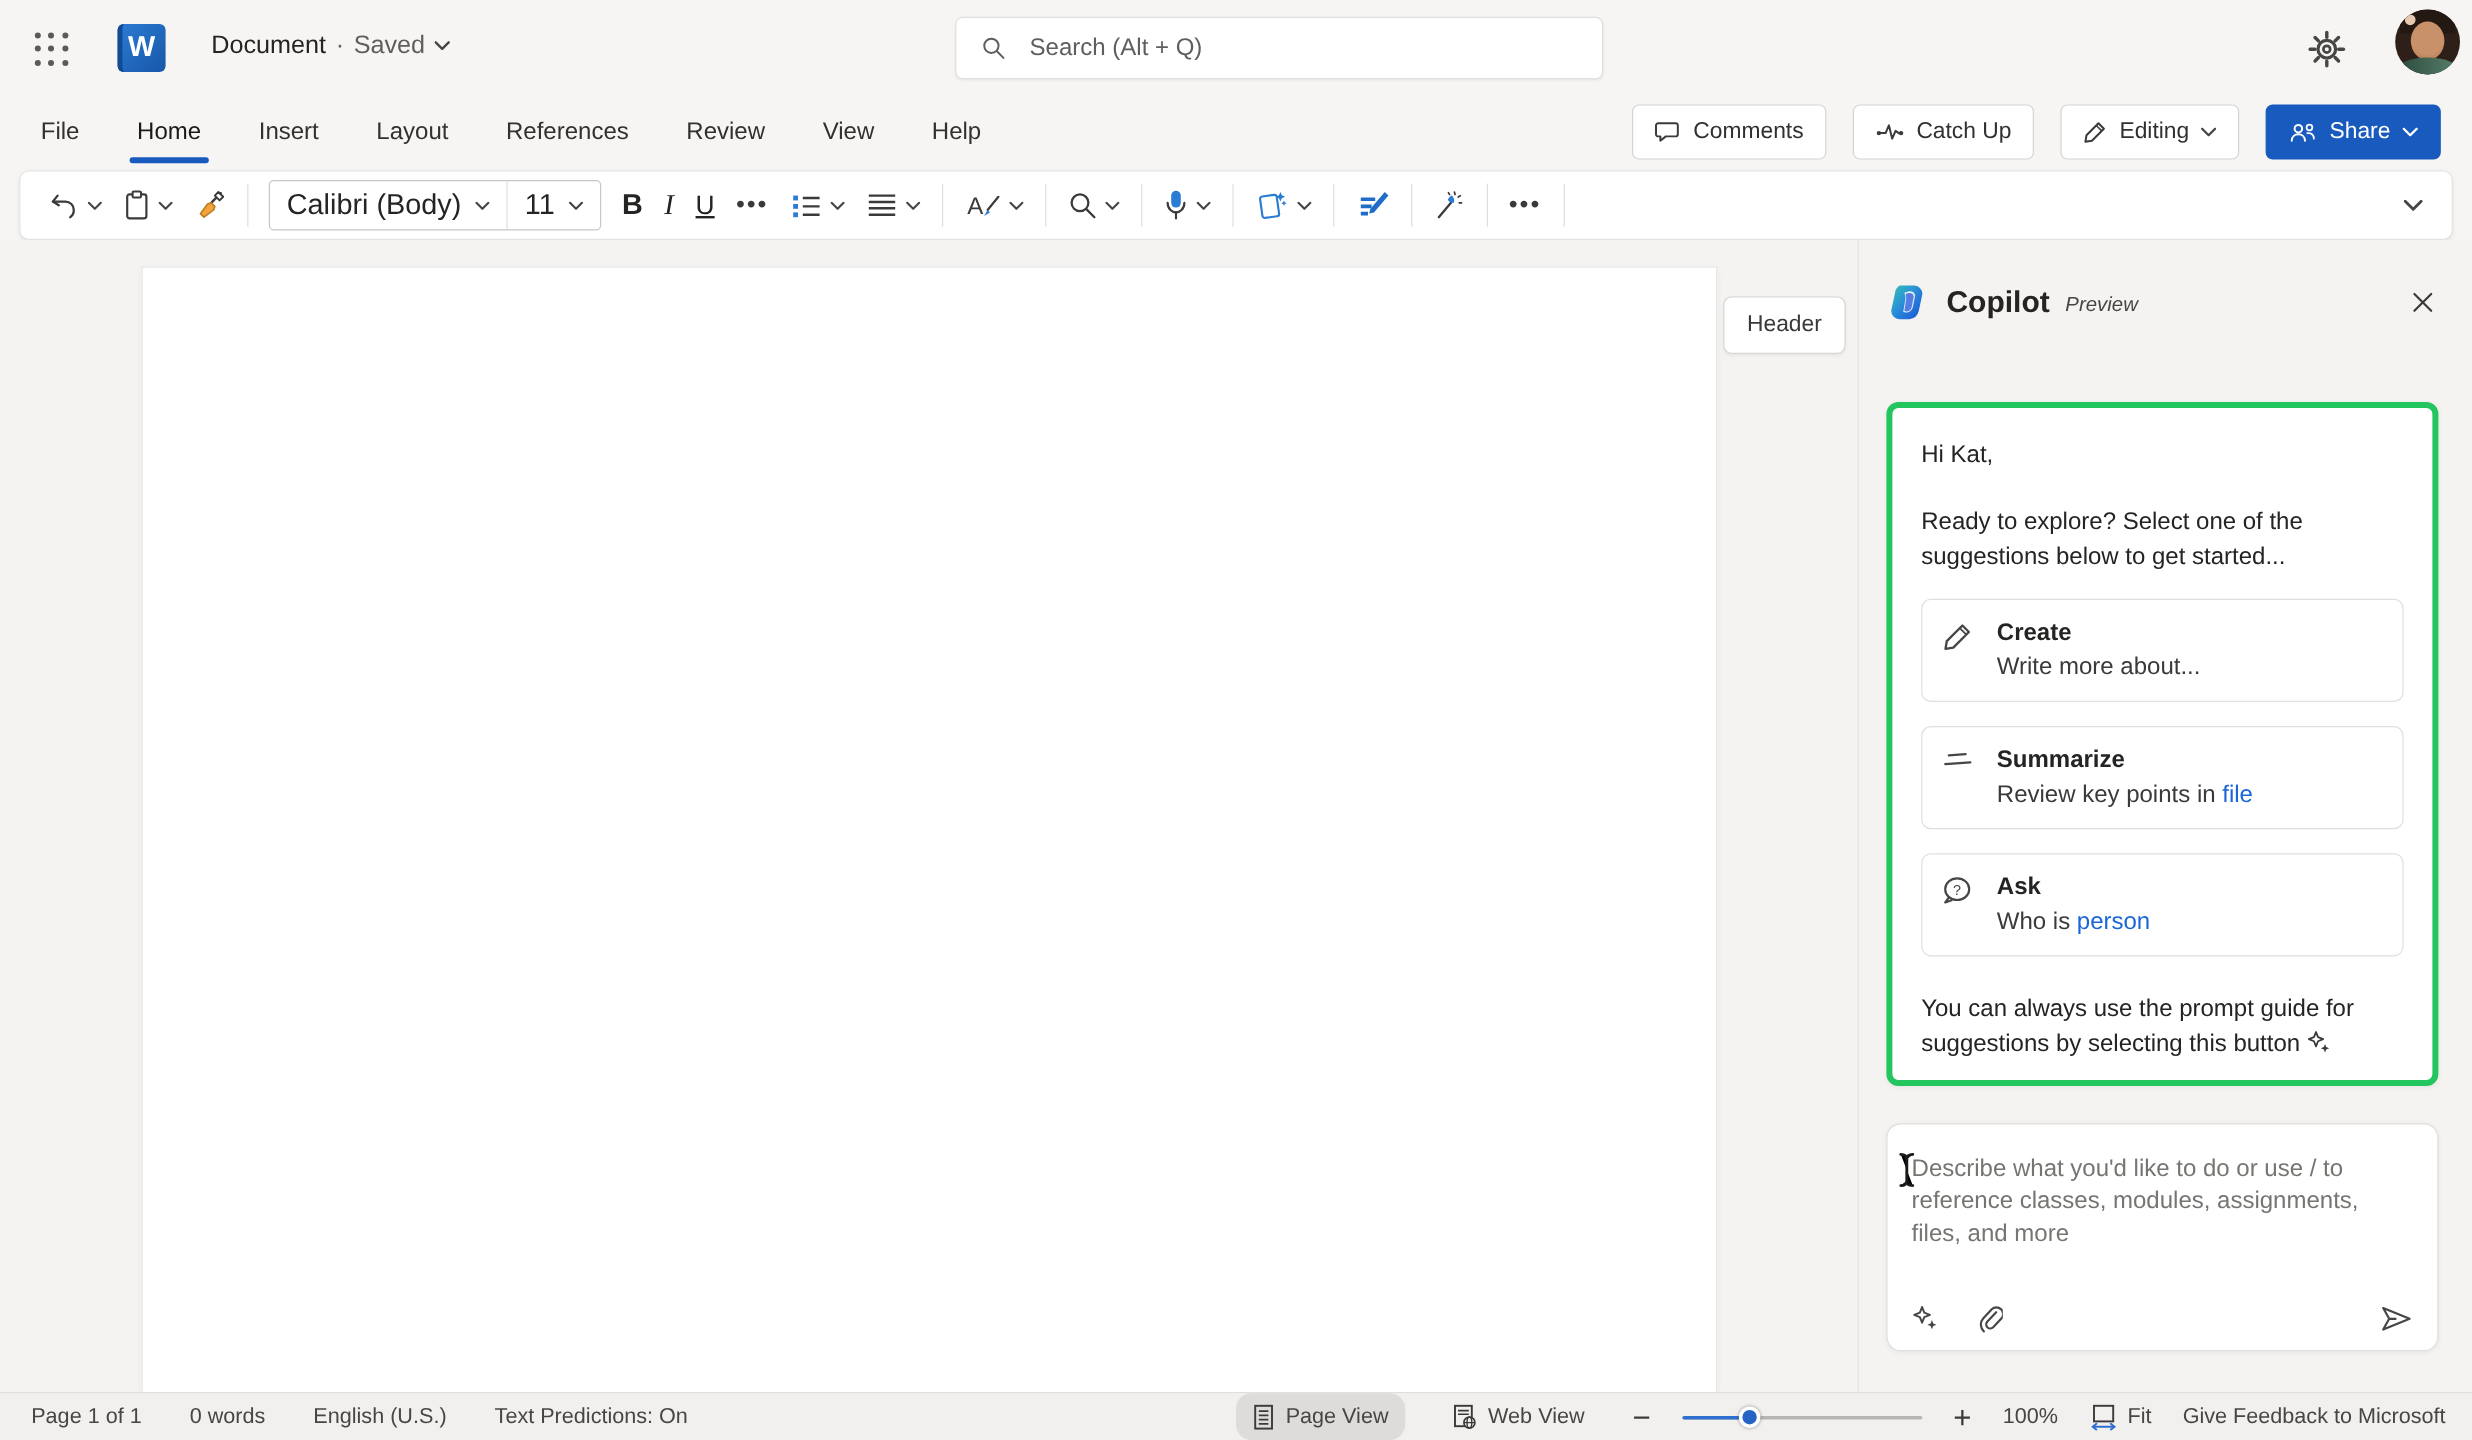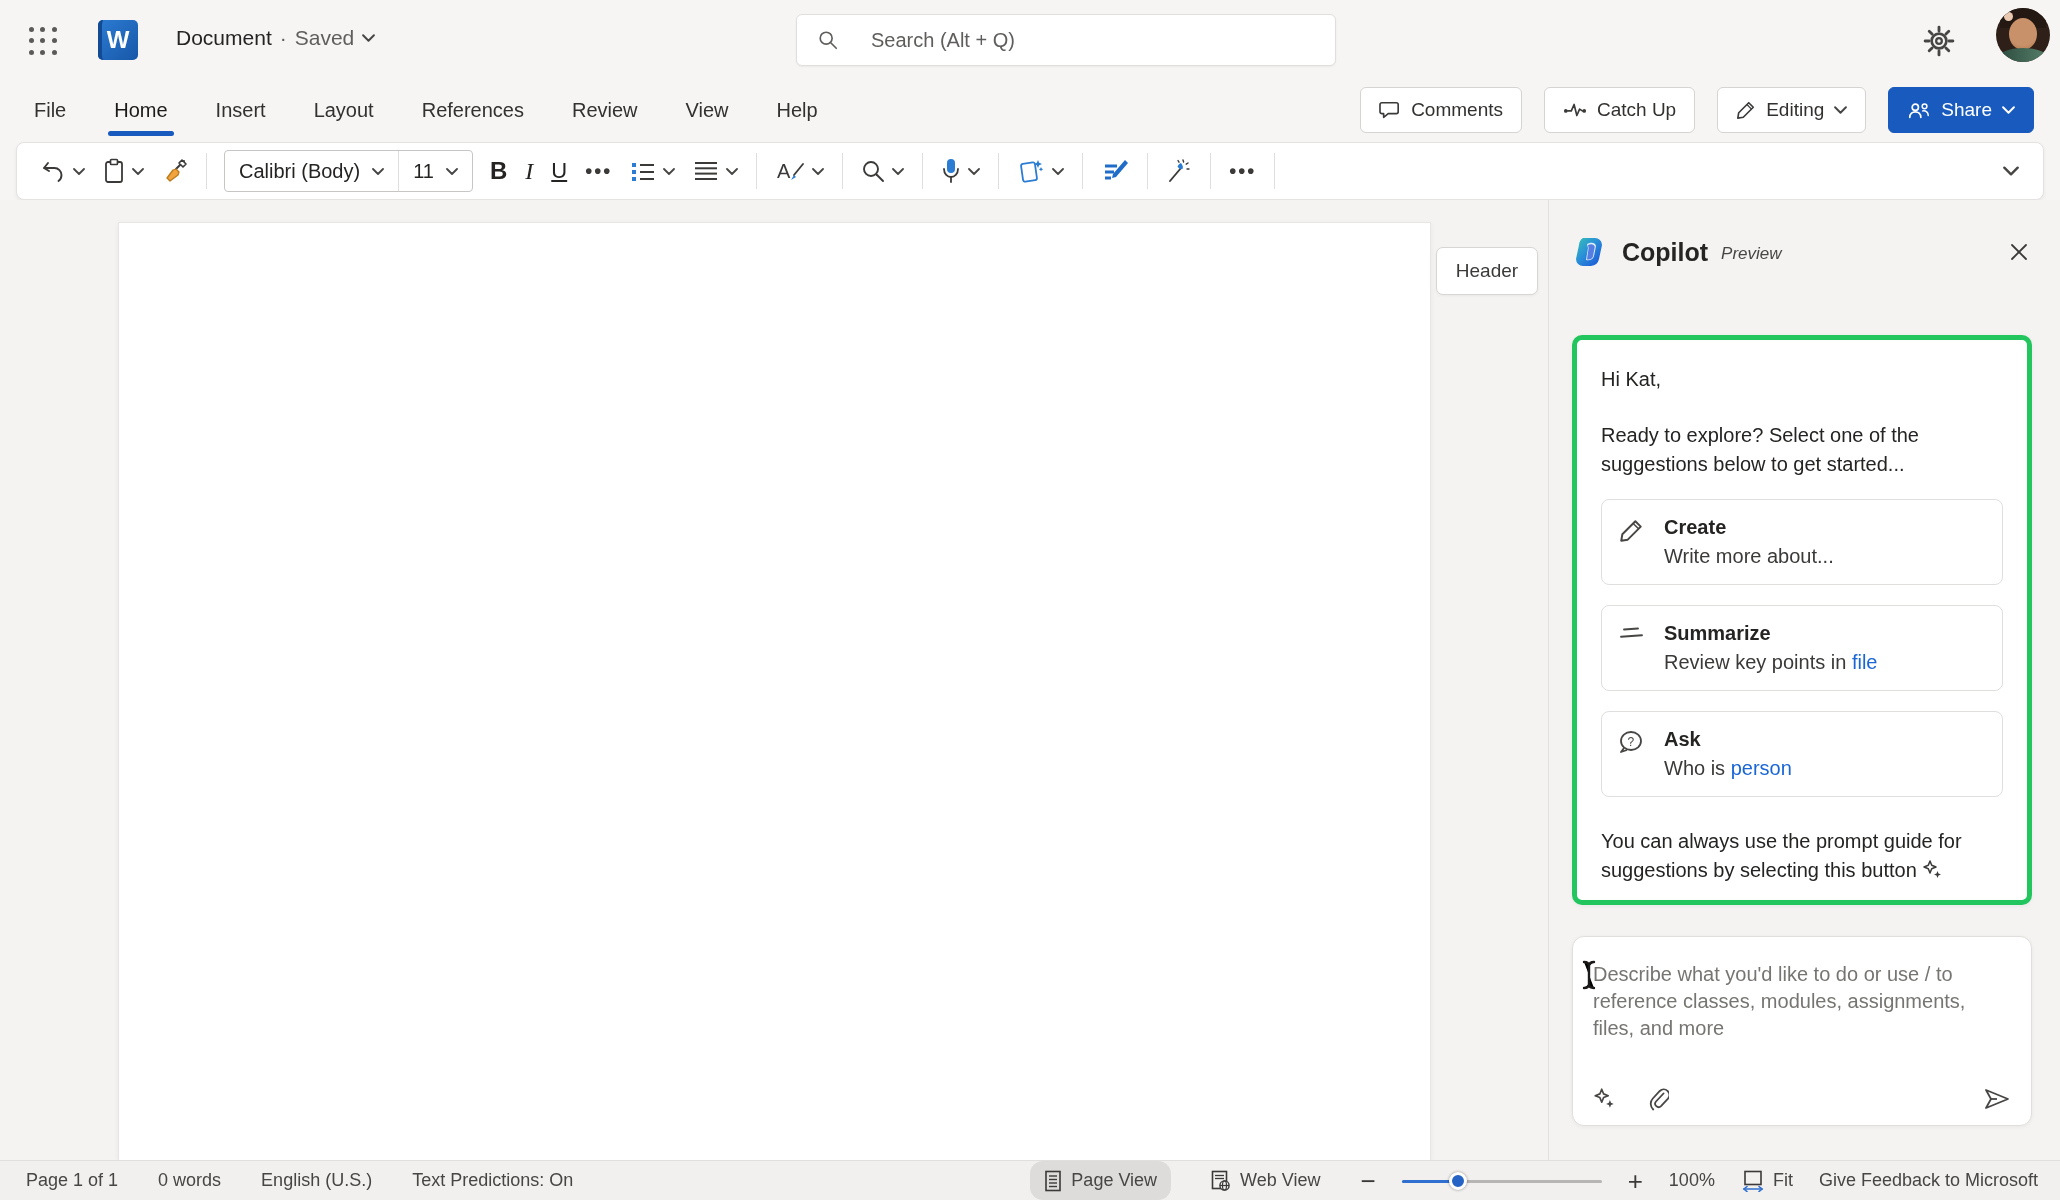--- a/index.html
+++ b/index.html
@@ -13,21 +13,21 @@
             grid-template-columns:repeat(3,1fr); grid-template-rows:repeat(3,1fr); cursor:pointer; }
   .waffle i { width:5px; height:5px; border-radius:50%; background:#5b5a58; margin:auto; }
   .word-ic { position:absolute; left:98px; top:20px; width:40px; height:40px; border-radius:5px;
              background:linear-gradient(135deg,#2b7cd3 0%,#1857a8 100%); display:flex; align-items:center;
              justify-content:center; color:#fff; font-weight:bold; font-size:24px; box-shadow:inset 10px 0 0 -6px #124a93; }
   .doc-title { position:absolute; left:176px; top:26px; display:flex; align-items:center; gap:8px; font-size:21px; cursor:pointer; }
   .doc-title .t { color:#252423; }
   .doc-title .s { color:#605e5c; }
   .searchbox { position:absolute; left:796px; top:14px; width:540px; height:52px; background:#fff;
                border:1px solid #e1dfdd; border-radius:6px; display:flex; align-items:center;
-               padding:0 20px; gap:32px; box-shadow:0 1px 2px rgba(0,0,0,.05); }
+               padding:0 20px; gap:19px; box-shadow:0 1px 2px rgba(0,0,0,.05); }
   .searchbox .ph { color:#605e5c; font-size:20px; }
   .gear { position:absolute; left:1922px; top:24px; width:34px; height:34px; cursor:pointer; }
   .avatar { position:absolute; left:1996px; top:8px; width:54px; height:54px; border-radius:50%; overflow:hidden;
             cursor:pointer; background:#2e2019; }
   .avatar .face { position:absolute; left:13px; top:10px; width:28px; height:32px; border-radius:50%;
                   background:radial-gradient(circle at 50% 40%, #c9916a 0 60%, #a9713f 100%); }
   .avatar .hair { position:absolute; left:4px; top:0; width:46px; height:20px; border-radius:50% 50% 0 0; background:#231912; }
   .avatar .shoulders { position:absolute; left:2px; bottom:-6px; width:50px; height:20px; border-radius:50% 50% 0 0;
                        background:linear-gradient(90deg,#2c4a3e,#57806a); }
   .avatar .flower { position:absolute; left:8px; top:4px; width:9px; height:9px; border-radius:50%; background:#e8c8b0; }
@@ -44,21 +44,21 @@
           border:1px solid #d6d4d2; border-radius:6px; font-size:19px; color:#33312f; cursor:pointer; }
   .mbtn.share { background:#185abd; border-color:#185abd; color:#fff; }
 
   
   .ribbon { position:absolute; left:16px; top:142px; width:2028px; height:58px; background:#fff;
             border:1px solid #e5e3e1; border-radius:8px; box-shadow:0 2px 4px rgba(0,0,0,.06);
             display:flex; align-items:center; padding:0 14px; }
   .tbtn { display:flex; align-items:center; gap:7px; padding:0 9px; height:42px; border-radius:4px; cursor:pointer; }
   .vdiv { width:1px; height:36px; background:#e1dfdd; margin:0 9px; flex:none; }
   .fontgrp { display:flex; align-items:stretch; border:1px solid #c8c6c4; border-radius:4px; height:42px; margin:0 8px; }
-  .fontgrp .cell { display:flex; align-items:center; gap:12px; padding:0 14px; font-size:20px; color:#252423; cursor:pointer; }
+  .fontgrp .cell { display:flex; align-items:center; gap:12px; padding:0 14px; font-size:24px; color:#252423; cursor:pointer; }
   .fontgrp .cell + .cell { border-left:1px solid #e1dfdd; }
   .glyph-b { font-weight:bold; font-size:24px; }
   .glyph-i { font-family:"Liberation Serif", serif; font-style:italic; font-size:24px; }
   .glyph-u { font-size:22px; text-decoration:underline; }
   .dots { font-size:20px; letter-spacing:2px; color:#3b3a39; font-weight:bold; }
   .collapse { margin-left:auto; padding:0 10px; cursor:pointer; }
 
   
   .canvas { position:absolute; left:0; top:200px; width:2060px; height:960px; background:#f4f3f2; }
   .page { position:absolute; left:118px; top:22px; width:1313px; bottom:0; background:#fff;

